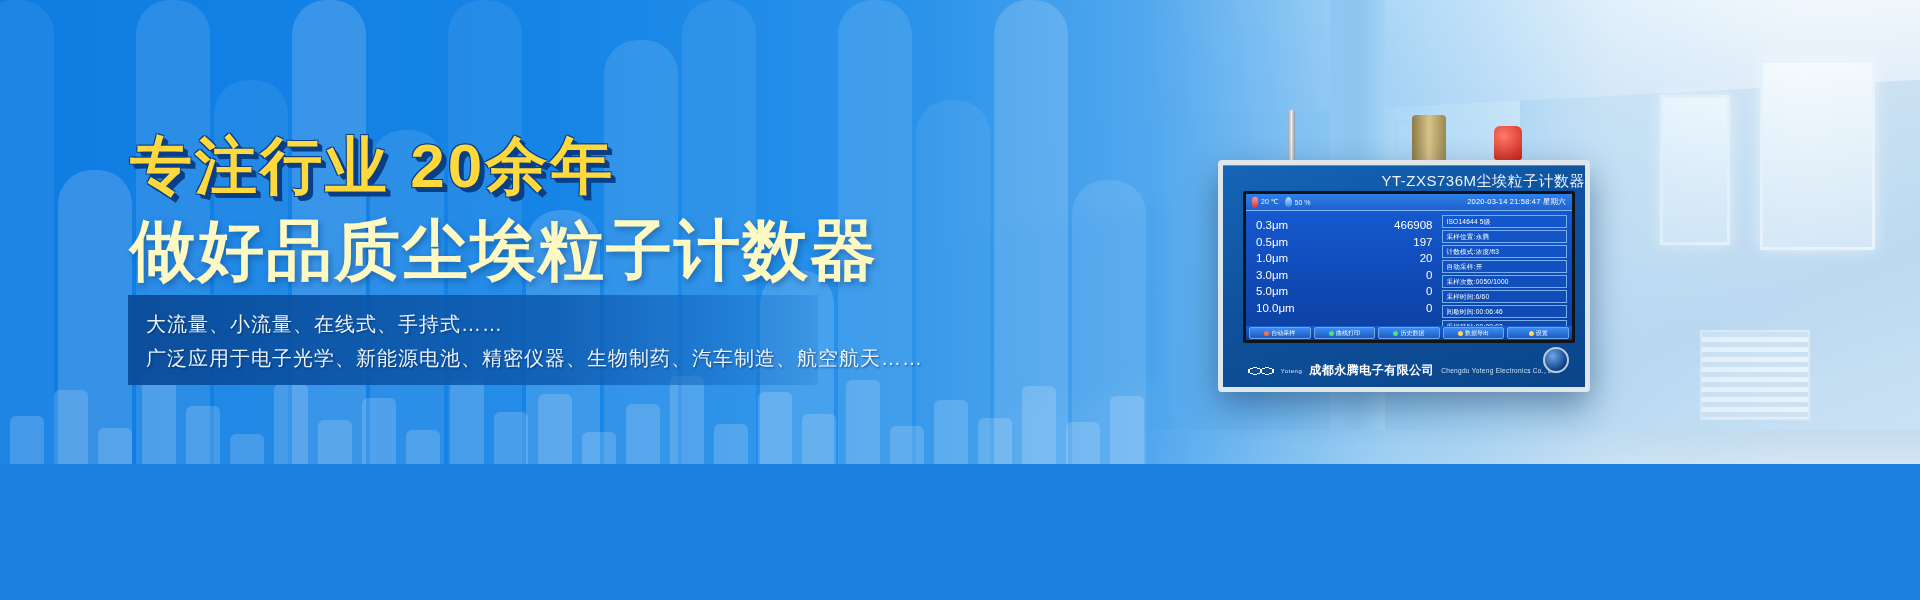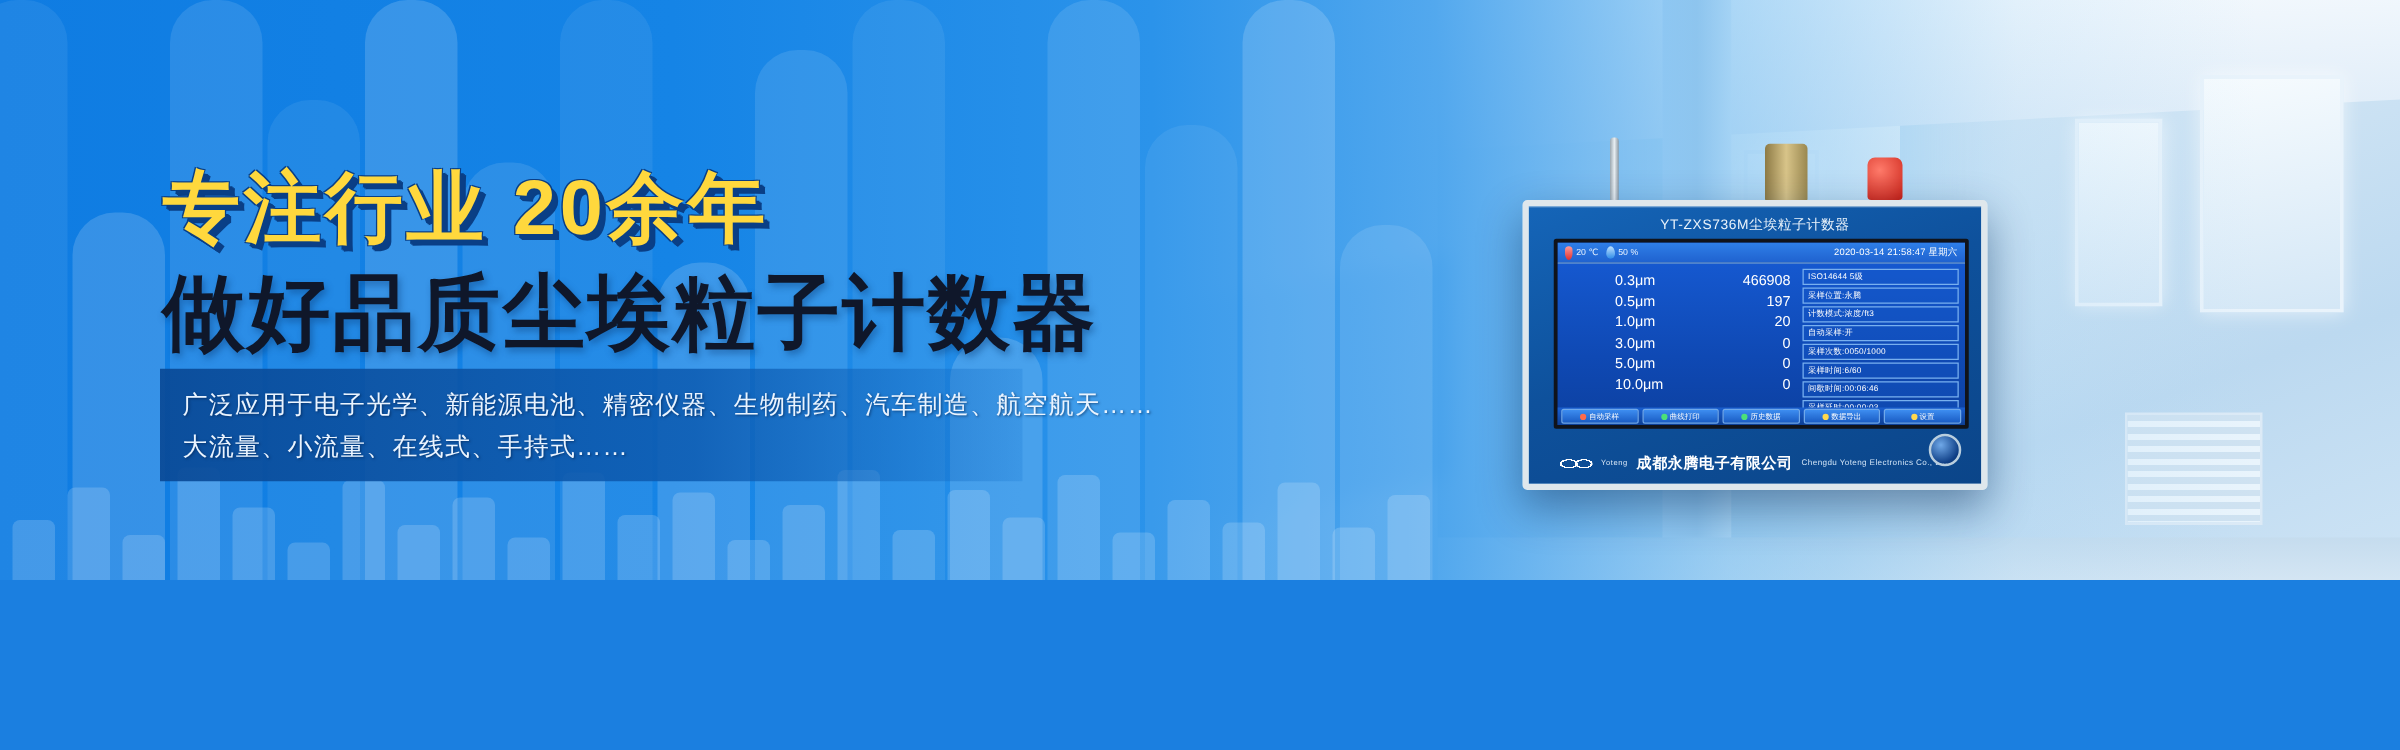--- a/index.html
+++ b/index.html
@@ -93,21 +93,21 @@
     position:absolute; left:130px; top:124px;
     font-size:62px; font-weight:bold; letter-spacing:3px;
     color:#ffd83d; white-space:nowrap;
     text-shadow:
       4px 4px 0 #0a3f86, -1px -1px 0 #0a3f86, 1px -1px 0 #0a3f86,
       -1px 1px 0 #0a3f86, 5px 5px 0 #0a3f86, 3px 3px 0 #0a3f86;
   }
   .subhead {
     position:absolute; left:130px; top:206px;
     font-size:66px; font-weight:bold; letter-spacing:2px;
-    color:#0f172a; white-space:nowrap;
+    color:#fef9c3; white-space:nowrap;
     text-shadow:2px 3px 6px rgba(8,60,120,.45);
   }
 
   
   .infoband {
     position:absolute; left:128px; top:295px; width:690px; height:90px;
     background:linear-gradient(90deg,rgba(9,73,150,.92) 0%,rgba(13,92,178,.88) 62%,rgba(24,120,210,.25) 100%);
     padding:12px 0 0 18px;
   }
   .infoline {
@@ -134,40 +134,40 @@
     background:linear-gradient(90deg,#8d7a45,#d8c489,#9a8850);
     border-radius:4px 4px 2px 2px;
   }
   .alarm {
     position:absolute; left:1494px; top:126px; width:28px; height:34px;
     background:radial-gradient(circle at 35% 30%,#ff7b6b,#c81d12);
     border-radius:6px 6px 3px 3px;
   }
   .dev-title {
     position:absolute; left:0; top:7px; width:100%;
-    text-align:center; color:#eaf3fb; font-size:11px; letter-spacing:.5px;
+    text-align:right; color:#eaf3fb; font-size:15px; letter-spacing:.5px;
   }
   .lcd {
     position:absolute; left:20px; top:26px; width:332px; height:152px;
     background:#0a2d6e; border:3px solid #10131a; border-radius:2px;
     overflow:hidden;
   }
   .lcd-top {
     height:17px; width:100%;
     background:linear-gradient(180deg,#2f7fe8,#1f62cf);
     display:flex; align-items:center; gap:6px; padding:0 6px;
     border-bottom:1px solid #7fb4ef;
   }
   .lcd-top .chip { display:flex; align-items:center; gap:3px; color:#e9f3ff; font-size:7px; }
   .ico-temp { width:6px; height:11px; background:linear-gradient(180deg,#ff9a9a,#e03030); border-radius:3px 3px 50% 50%; }
   .ico-hum  { width:7px; height:10px; background:linear-gradient(180deg,#bfe2ff,#2f8ce8); border-radius:50% 50% 50% 50%/60% 60% 40% 40%; transform:rotate(0deg); }
   .lcd-date { margin-left:auto; color:#ffffff; font-size:7.5px; letter-spacing:.2px; }
   .lcd-body { display:flex; height:135px; background:linear-gradient(180deg,#1558cf 0%,#0f49b4 55%,#0c3f9e 100%); }
   .lcd-left { width:198px; padding:6px 8px 0 10px; }
-  .prow { display:flex; justify-content:space-between; align-items:baseline; color:#ffffff; font-size:11.5px; line-height:16.5px;margin-left:36px; }
+  .prow { display:flex; justify-content:space-between; align-items:baseline; color:#ffffff; font-size:11.5px; line-height:16.5px; }
   .prow .pv { font-size:11.5px; }
   .lcd-right { width:134px; padding:4px 5px 0 2px; display:flex; flex-direction:column; gap:2px; }
   .irow {
     border:1px solid #78b0ef; color:#ffffff; font-size:6.6px;
     padding:1.5px 3px; line-height:8px; letter-spacing:.2px;
     background:rgba(20,90,200,.35);
   }
   .lcd-btns {
     position:absolute; left:0; bottom:0; width:100%; height:14px;
     display:flex; gap:3px; padding:1px 3px;
@@ -263,22 +263,22 @@
     <div class="bbar" style="left:978px;  height:46px;"></div>
     <div class="bbar" style="left:1022px; height:78px;"></div>
     <div class="bbar" style="left:1066px; height:42px;"></div>
     <div class="bbar" style="left:1110px; height:68px;"></div>
   </div>
 
   <div class="headline">专注行业 20余年</div>
   <div class="subhead">做好品质尘埃粒子计数器</div>
 
   <div class="infoband">
+    <div class="infoline">大流量、小流量、在线式、手持式……</div>
     <div class="infoline">广泛应用于电子光学、新能源电池、精密仪器、生物制药、汽车制造、航空航天……</div>
-    <div class="infoline">大流量、小流量、在线式、手持式……</div>
   </div>
 
   <div class="antenna"></div>
   <div class="sensor"></div>
   <div class="alarm"></div>
 
   <div class="device">
 
     <div class="dev-title">YT-ZXS736M尘埃粒子计数器</div>
 

